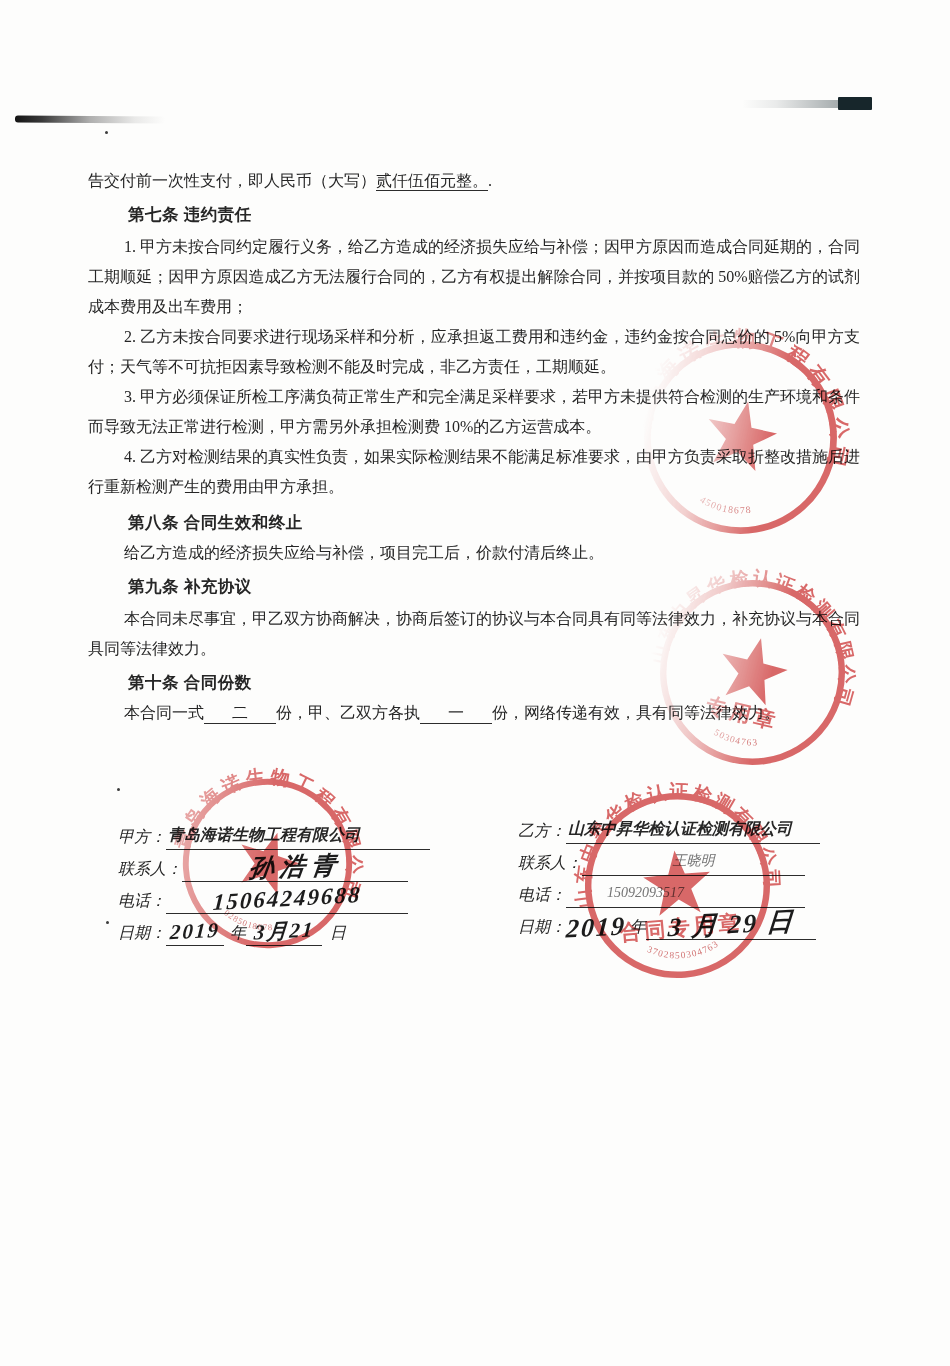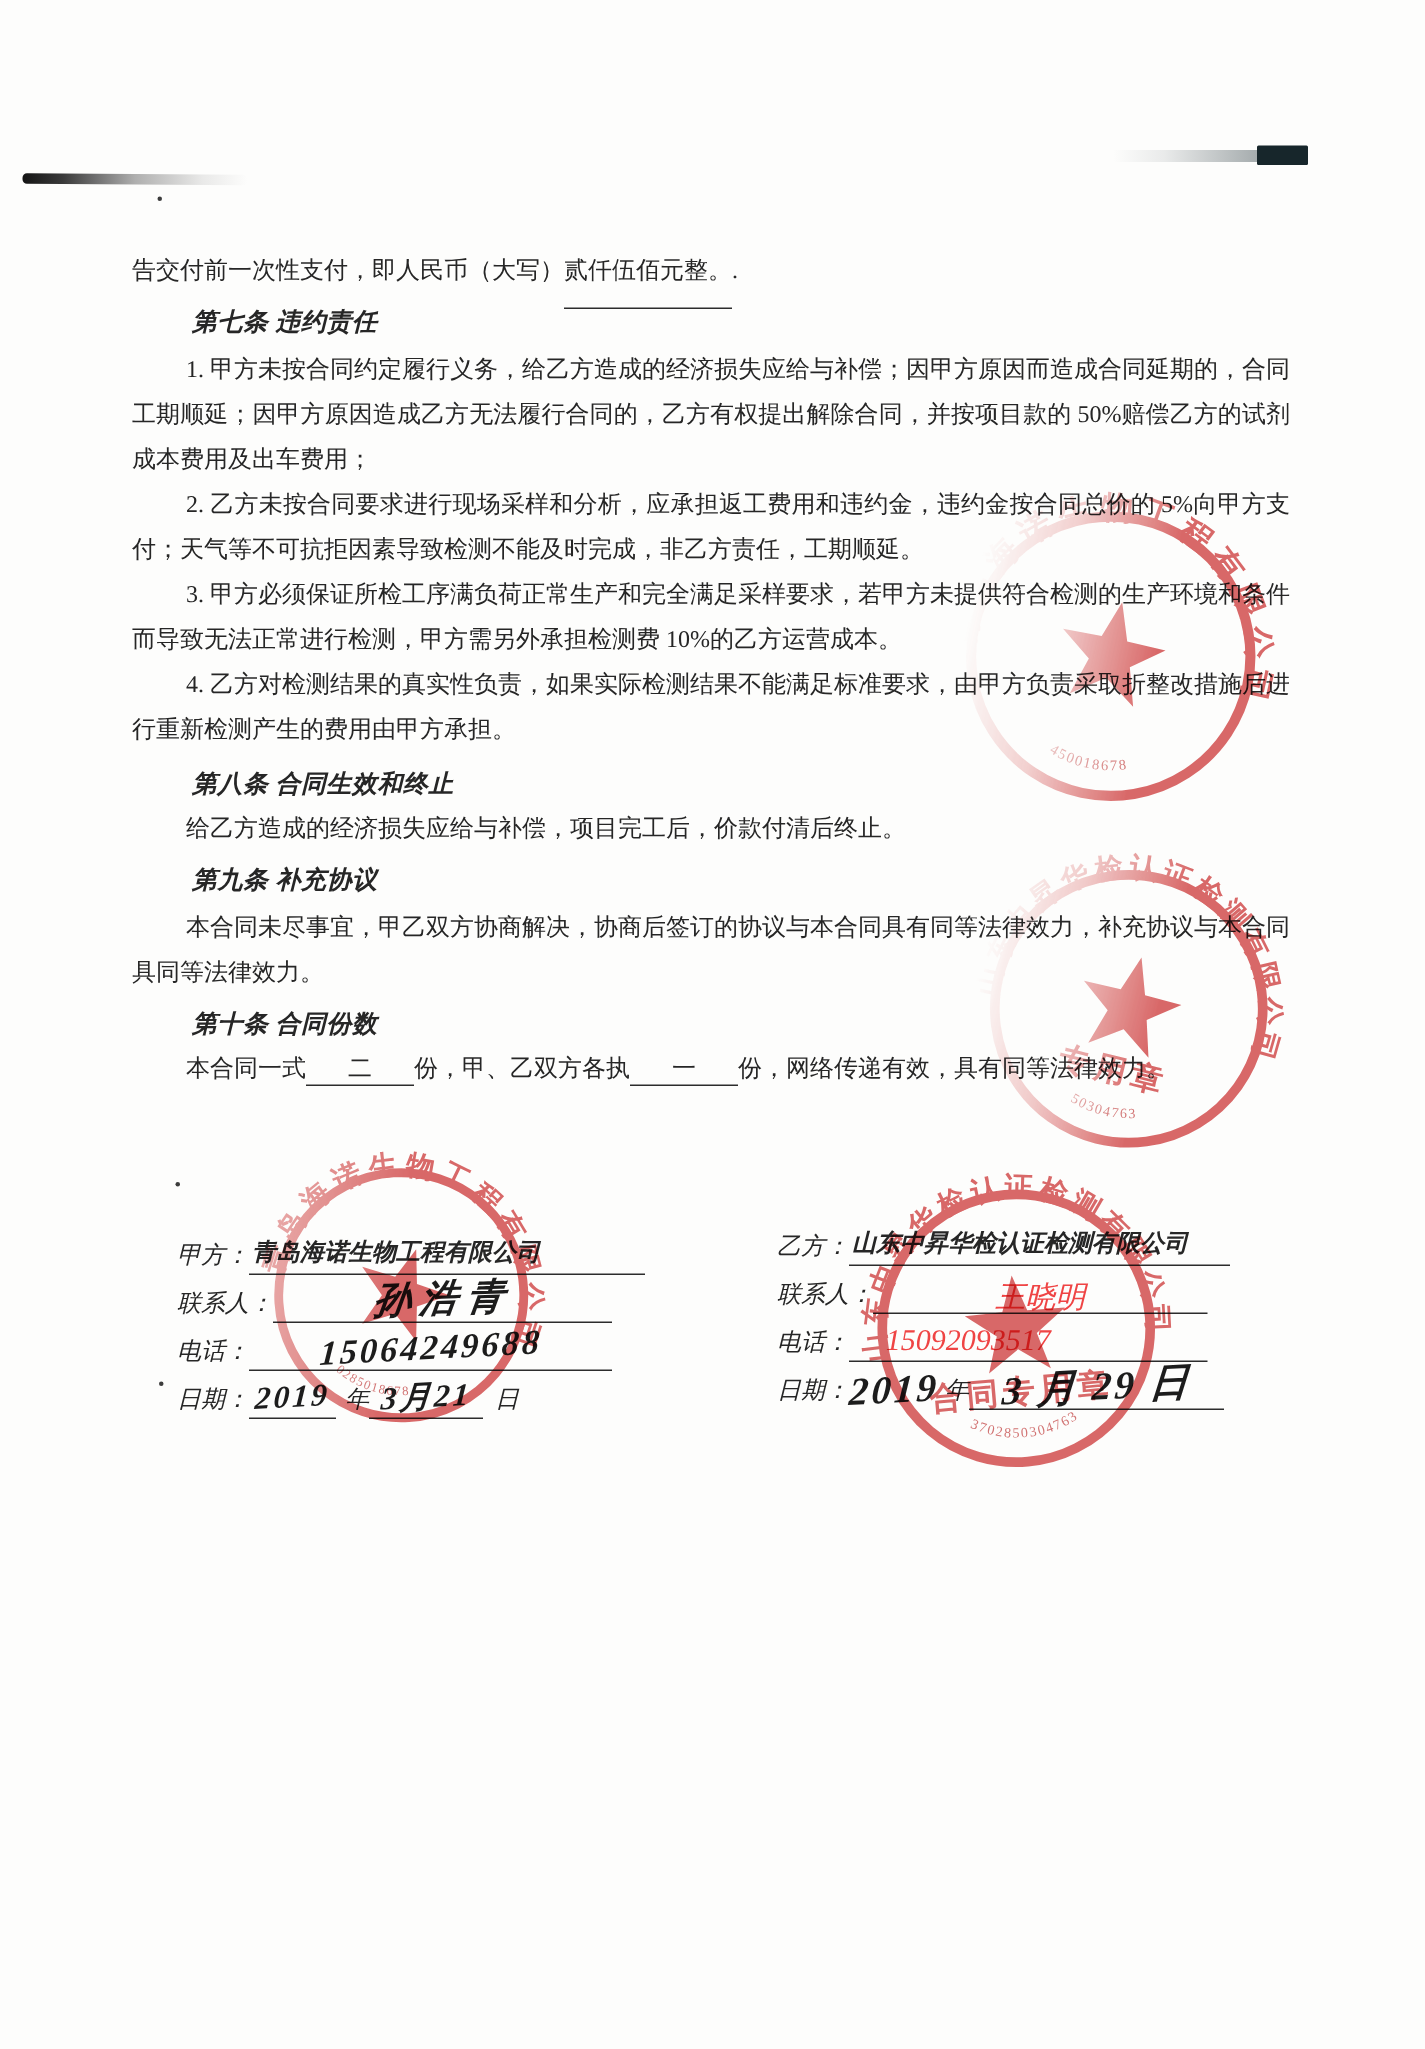--- a/index.html
+++ b/index.html
@@ -12,36 +12,36 @@
   .streak-left{position:absolute;left:15px;top:116px;width:150px;height:7px;border-radius:3px;
     background:linear-gradient(90deg,#141414 0%,#3a3a3a 18%,rgba(80,80,80,.45) 50%,rgba(120,120,120,.15) 80%,transparent 100%);
     transform:rotate(.4deg);}
   .streak-right{position:absolute;left:742px;top:100px;width:98px;height:8px;
     background:linear-gradient(90deg,transparent 0%,rgba(90,100,105,.12) 35%,rgba(55,70,75,.45) 100%);}
   .bar-right{position:absolute;left:838px;top:97px;width:34px;height:13px;background:#17262b;border-radius:1px;}
   .dot{position:absolute;background:#3c3c3c;border-radius:50%;}
   
   .doc{position:absolute;left:88px;top:166px;width:772px;font-size:16px;line-height:30px;}
   .doc p{margin:0;text-align:justify;}
-  .heading{font-weight:bold;margin:4px 0 0 40px !important;font-size:16.5px;letter-spacing:.5px;text-align:left !important;font-style:italic;}
+  .heading{font-weight:bold;margin:4px 0 0 40px !important;font-size:16.5px;letter-spacing:.5px;text-align:left !important;}
   .heading.m6{margin-top:6px !important;}
   .indent{text-indent:36px;}
-  .u{border-bottom:1.6px solid #2c2c2c;padding-bottom:16px;}
+  .u{border-bottom:1.6px solid #2c2c2c;padding-bottom:1px;}
   .blank{display:inline-block;min-width:72px;border-bottom:1.6px solid #2c2c2c;text-align:center;text-indent:0;line-height:20px;}
   
   .sig{position:absolute;font-size:16px;font-style:italic;}
   .sig-row{height:32px;display:flex;align-items:flex-end;white-space:nowrap;}
   .lbl{display:inline-block;padding-bottom:2px;}
   .fill{display:inline-block;border-bottom:1.6px solid #2c2c2c;text-align:center;height:24px;position:relative;}
   .company{font-weight:bold;text-align:left;padding-left:2px;}
   .hw{display:inline-block;font-size:23px;font-weight:600;color:#1c1c1c;
       transform:rotate(-3deg) skewX(-7deg);letter-spacing:2px;line-height:20px;}
   .hw-name{font-size:25px;letter-spacing:6px;transform:rotate(-2deg) skewX(-9deg);}
   .hw-sm{font-size:21px;}
-  .printed{font-size:20px;color:#ef4444;}
+  .printed{font-size:14px;color:#737373;}
   
   .stamp{position:absolute;mix-blend-mode:multiply;opacity:.85;}
   .stamp svg{display:block;}
   .fade-left{-webkit-mask-image:linear-gradient(90deg,transparent 10%,rgba(0,0,0,.30) 34%,#000 62%);
              mask-image:linear-gradient(90deg,transparent 10%,rgba(0,0,0,.30) 34%,#000 62%);}
   .fade-left2{-webkit-mask-image:linear-gradient(90deg,transparent 6%,rgba(0,0,0,.35) 30%,#000 58%);
               mask-image:linear-gradient(90deg,transparent 6%,rgba(0,0,0,.35) 30%,#000 58%);}
   .fade-soft{-webkit-mask-image:linear-gradient(80deg,rgba(0,0,0,.40) 0%,#000 48%);
              mask-image:linear-gradient(80deg,rgba(0,0,0,.40) 0%,#000 48%);}
   .arc-text{font-size:17.5px;font-weight:bold;letter-spacing:4px;fill:#d44f4f;}

